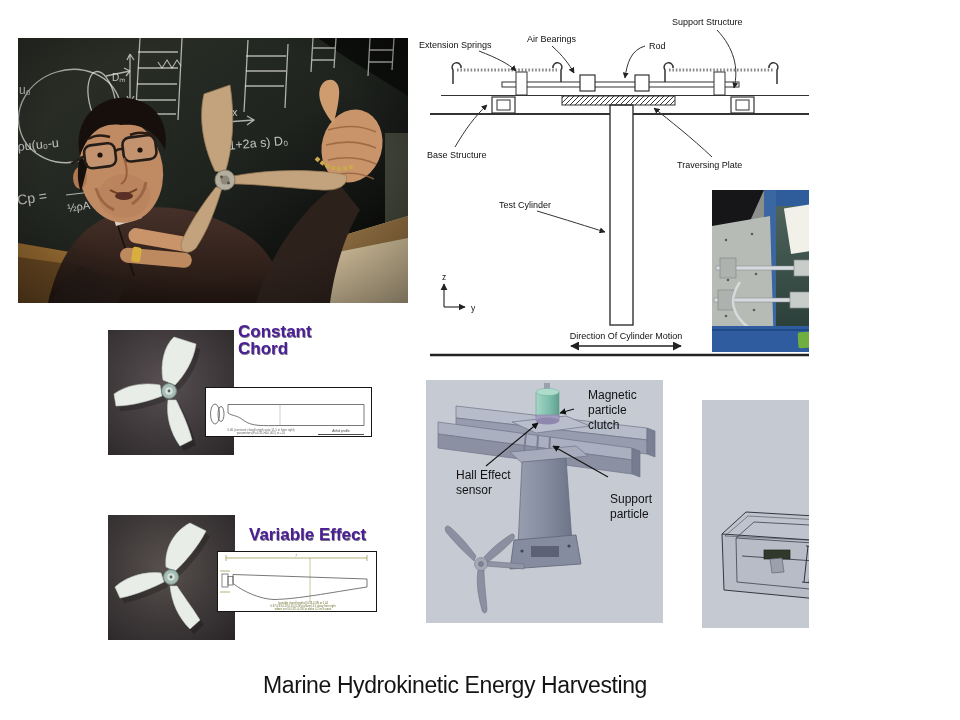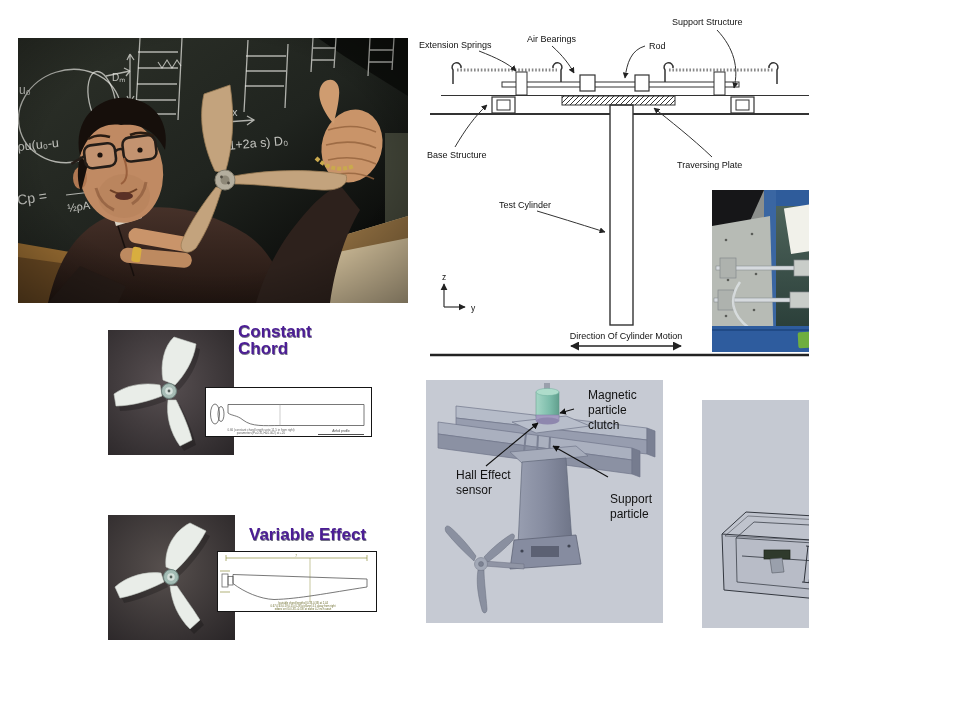--- a/index.html
+++ b/index.html
@@ -468,14 +468,15 @@
       </g>
       <g stroke="#33373f" stroke-width="1" fill="none">
         <polygon points="20,134 44,112 250,124 228,148"></polygon>
         <polyline points="20,134 22,190 232,210 228,148"></polyline>
         <polyline points="250,124 252,186 232,210"></polyline>
         <polygon points="23,136 46,116 247,127 226,146" stroke-width="0.5"></polygon>
       </g>
     </svg>
   </div>
 
+  <div id="title" class="abs" style="left:455px;top:672px;">Marine Hydrokinetic Energy Harvesting</div>
 
 </div>
 
 </body></html>

